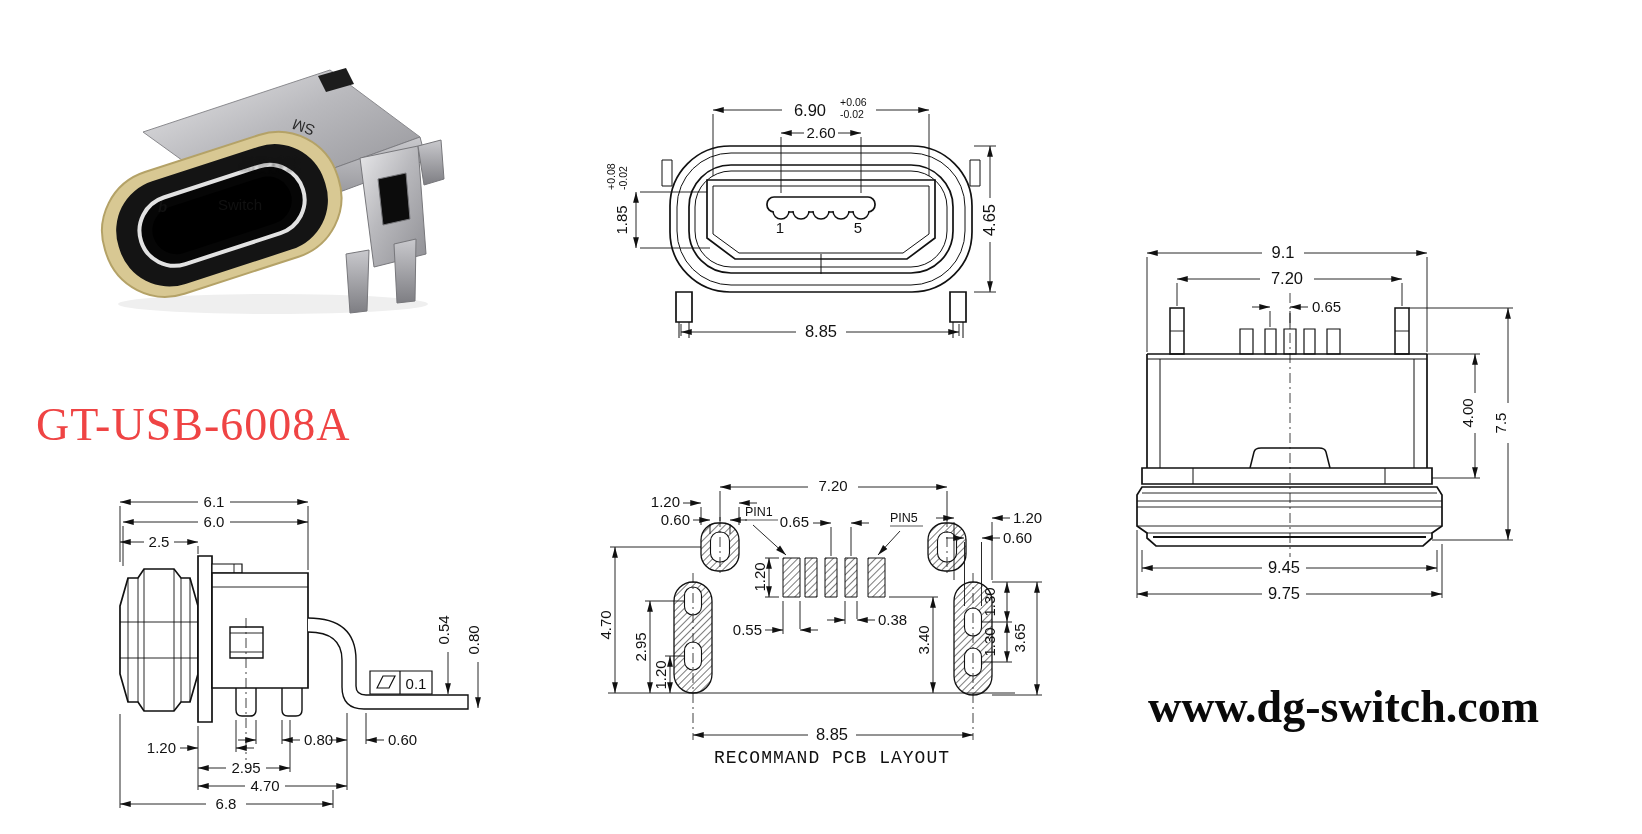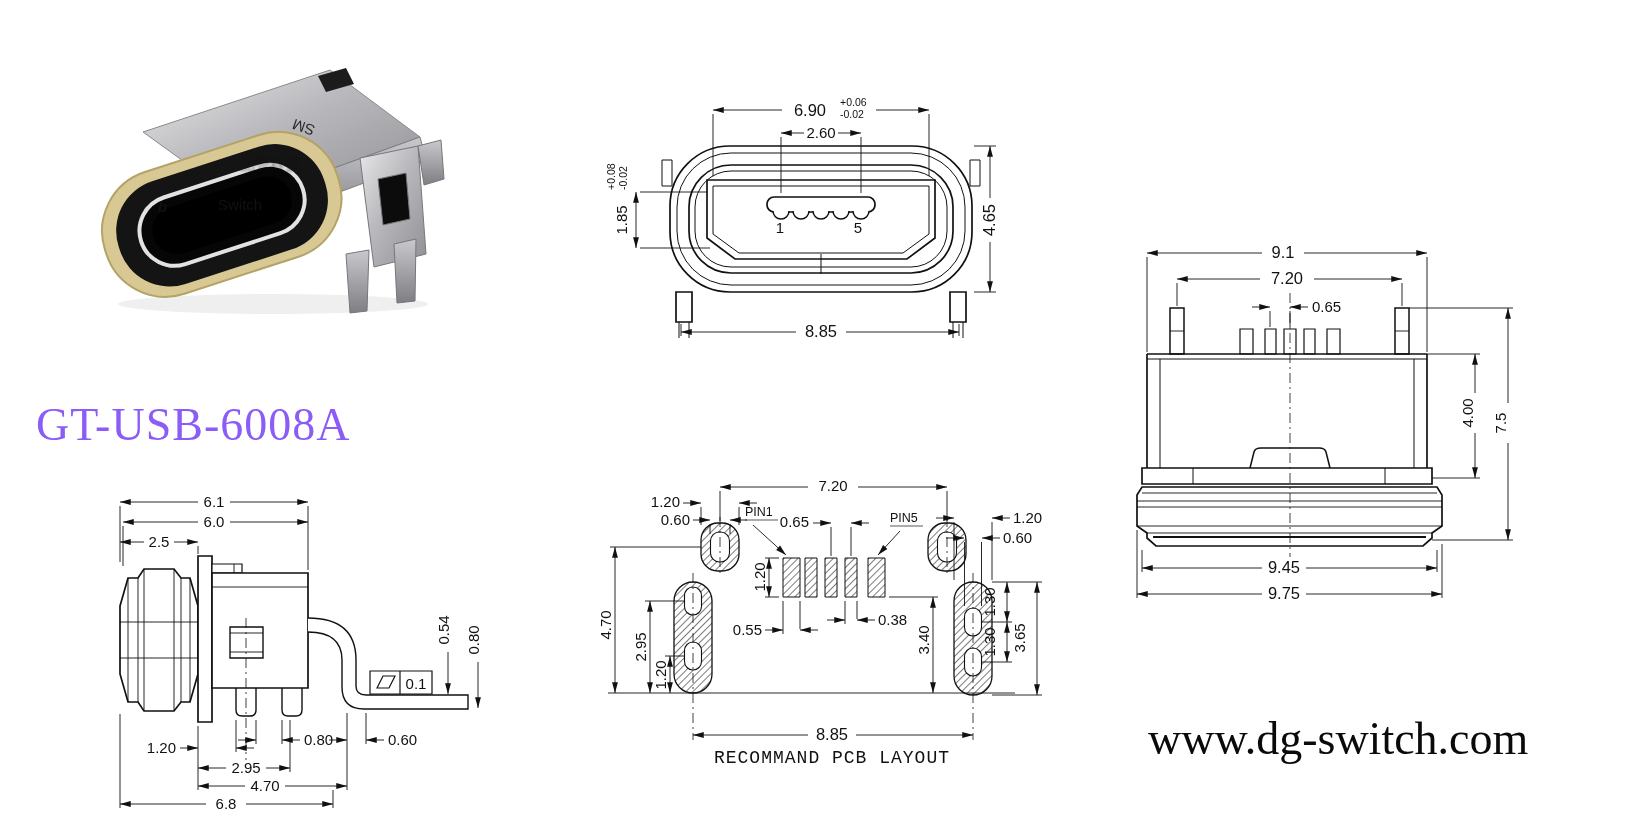--- a/index.html
+++ b/index.html
@@ -1,19 +1,19 @@
 <!DOCTYPE html>
 <html><head>
 <meta charset="utf-8">
 <style>
   html,body{margin:0;padding:0;background:#ffffff;}
   .sheet{position:relative;width:1642px;height:834px;background:#fff;overflow:hidden;
          font-family:"Liberation Sans",sans-serif;color:#111;}
   .abs{position:absolute;}
-  .partno{font-family:"Liberation Serif",serif;font-size:46px;letter-spacing:1px;color:#8b5cf6;white-space:nowrap;}
+  .partno{font-family:"Liberation Serif",serif;font-size:46px;letter-spacing:1px;color:#ef4444;white-space:nowrap;}
   .website{font-family:"Liberation Serif",serif;font-size:46px;color:#0a0a0a;white-space:nowrap;}
   svg{overflow:visible;}
   svg text{font-family:"Liberation Sans",sans-serif;fill:#111;font-size:15px;}
   svg .big{font-size:16.5px;}
   svg .tol{font-size:10.5px;}
   svg .pin{font-size:12.5px;}
   svg line,svg path,svg rect{vector-effect:non-scaling-stroke;}
   .cap{font-family:"Liberation Mono",monospace;font-size:18px;letter-spacing:1px;}
   .wm-cn{filter:blur(1.2px);opacity:.5;}
 </style>
@@ -412,15 +412,15 @@
       <text x="203" y="23" text-anchor="middle" class="big">9.1</text>
       <text x="207" y="49" text-anchor="middle" class="big">7.20</text>
       <text x="232" y="77">0.65</text>
       <text transform="rotate(-90 388 178)" x="388" y="183" text-anchor="middle">4.00</text>
       <text transform="rotate(-90 421 188)" x="421" y="193" text-anchor="middle">7.5</text>
       <text x="204" y="338" text-anchor="middle" class="big">9.45</text>
       <text x="204" y="364" text-anchor="middle" class="big">9.75</text>
     </g>
   </svg>
 
-  <div class="abs website" style="left:1148px;top:712px;">www.dg-switch.com</div>
+  <div class="abs website" style="left:1148px;top:680px;font-weight:bold;">www.dg-switch.com</div>
 
 </div>
 
 </body></html>

